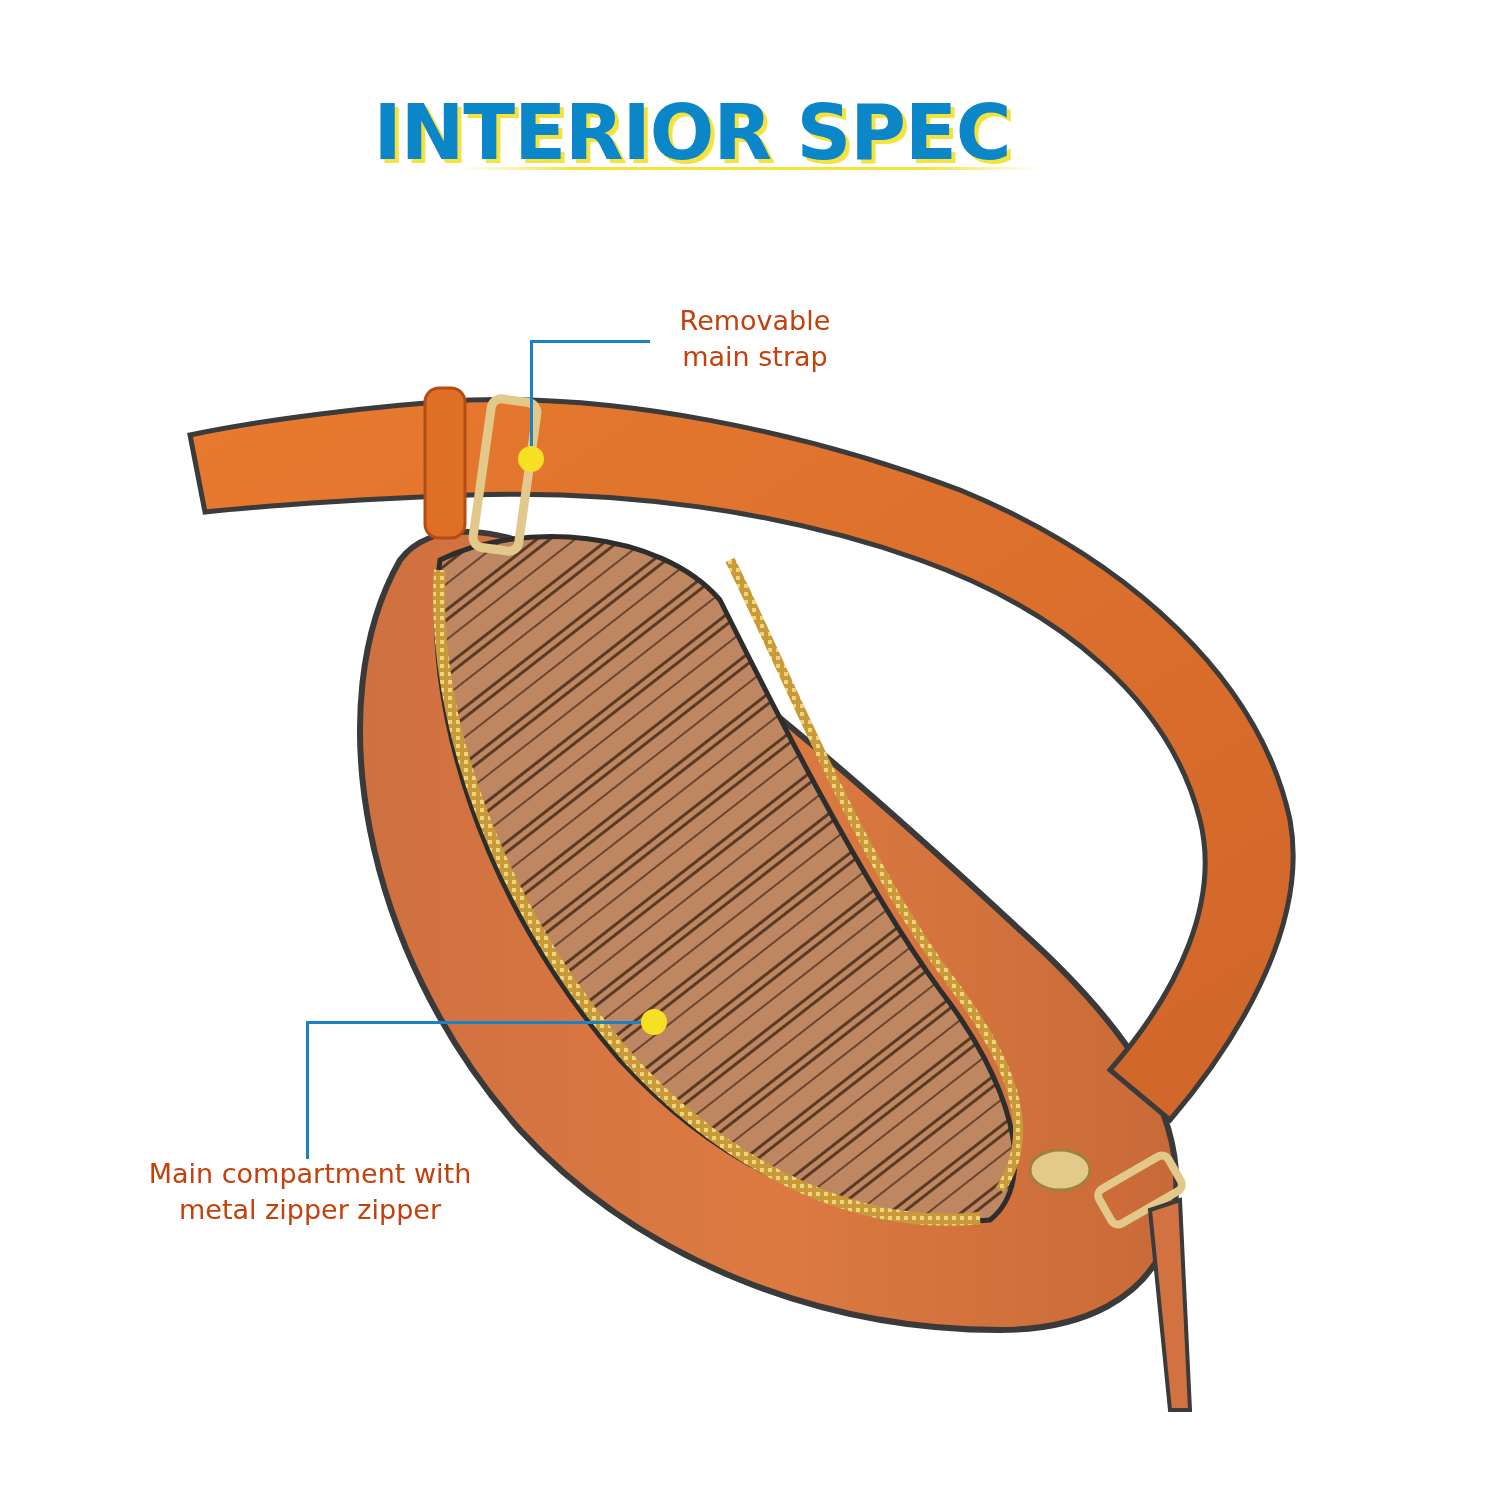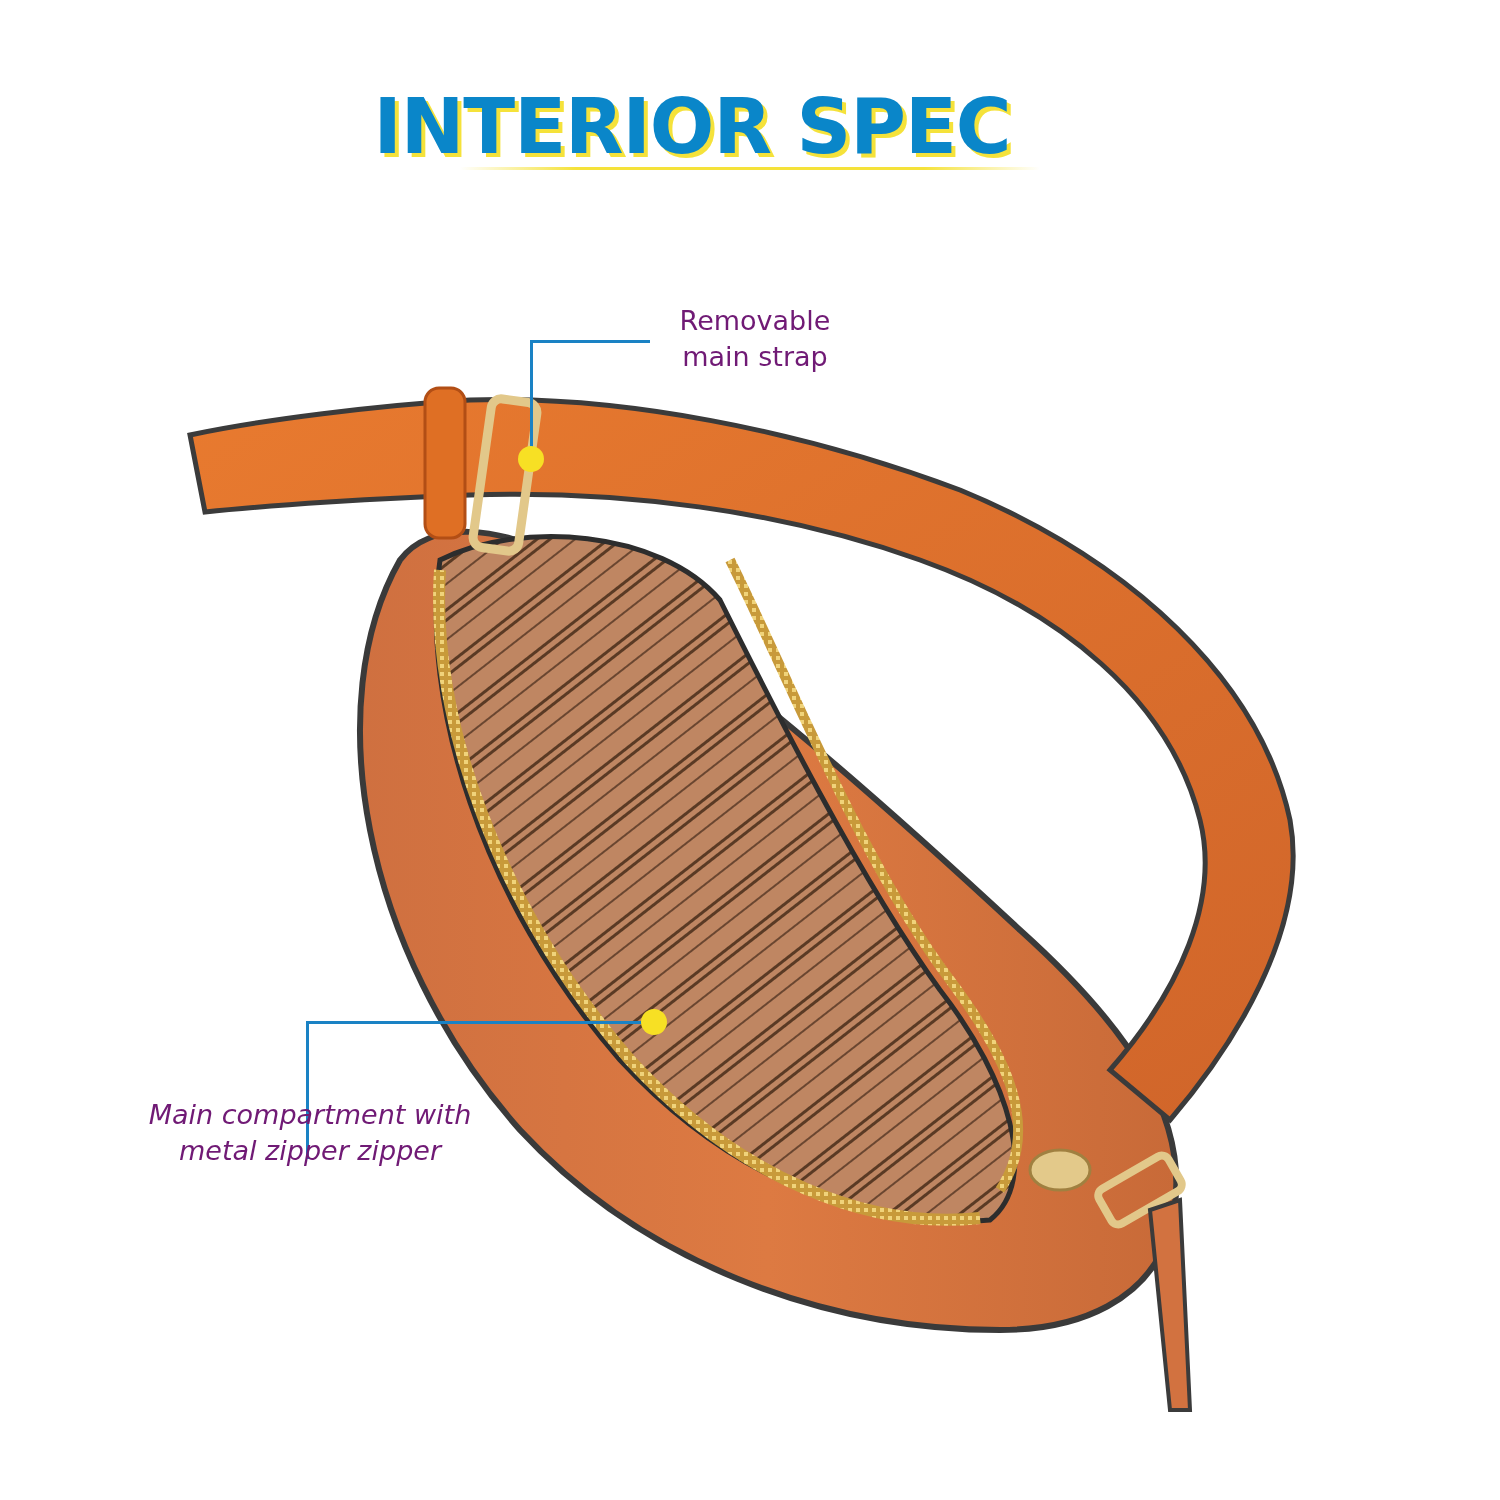--- a/index.html
+++ b/index.html
@@ -1,31 +1,31 @@
 <!DOCTYPE html>
 <html><head>
 <meta charset="utf-8">
 <style>
   html, body { margin:0; padding:0; background:#ffffff; }
   body { width:1500px; height:1500px; position:relative; overflow:hidden; font-family:"DejaVu Sans", sans-serif; }
   .title {
-    position:absolute; left:0; top:82px; width:1384px; text-align:center;
+    position:absolute; left:0; top:88px; width:1384px; text-align:center;
     font-family:"DejaVu Sans", sans-serif; font-weight:900; font-size:76px; letter-spacing:-1px;
     color:#0a86c9; text-shadow:4px 4px 0 #f5e23a;
   }
   .title-underline {
     position:absolute; left:460px; top:167px; width:580px; height:3px;
     background:linear-gradient(90deg, rgba(245,226,58,0) 0%, #f5e23a 20%, #f5e23a 80%, rgba(245,226,58,0) 100%);
   }
   .bag { position:absolute; left:0; top:0; width:1500px; height:1500px; }
   .callout-text {
-    position:absolute; color:#701a75; font-family:"DejaVu Sans", sans-serif; font-size:27px; line-height:36px; text-align:center;
+    position:absolute; color:#c2410c; font-family:"DejaVu Sans", sans-serif; font-size:27px; line-height:36px; text-align:center;
   }
   .c1 { left:650px; top:303px; width:210px; }
-  .c2 { left:110px; top:1097px; width:400px;font-style:italic; }
+  .c2 { left:110px; top:1156px; width:400px; }
   .line { position:absolute; background:#1a82c4; }
   .dot { position:absolute; width:26px; height:26px; border-radius:50%; background:#f7e024; }
 </style>
 </head>
 <body>
 
 <div class="title">INTERIOR SPEC</div>
 <div class="title-underline"></div>
 
 <svg class="bag" viewBox="0 0 1500 1500" xmlns="http://www.w3.org/2000/svg">

